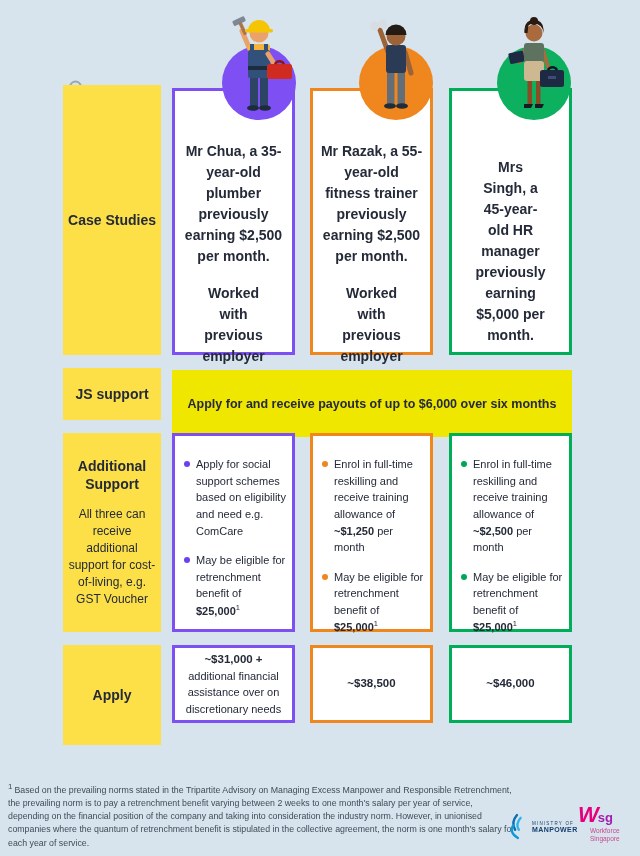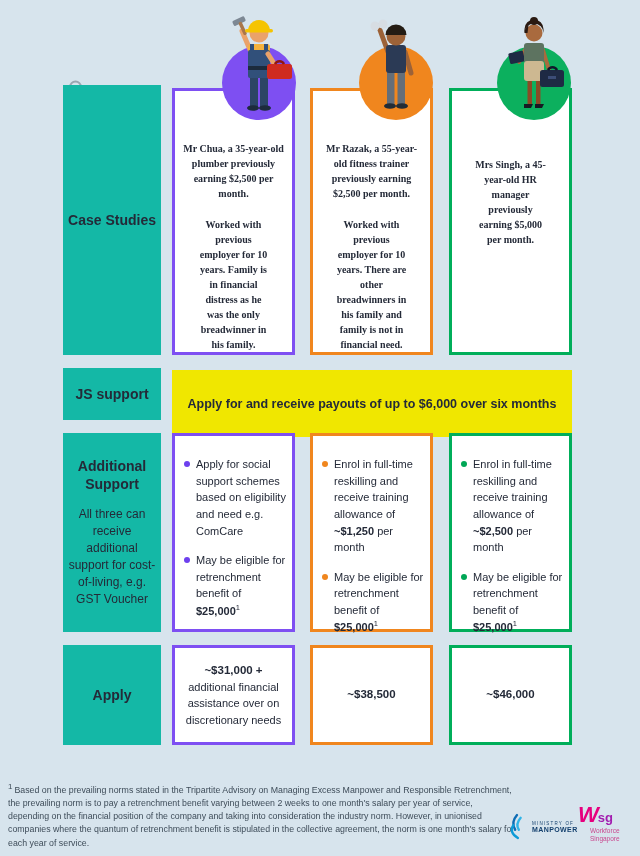--- a/index.html
+++ b/index.html
@@ -5,56 +5,56 @@
   html,body{margin:0;padding:0;}
   body{
     width:640px;height:856px;position:relative;overflow:hidden;
     background:#d7e4ed;
     font-family:"Liberation Sans", sans-serif;
     color:#242a38;
   }
   .abs{position:absolute;}
   
   .label-card{
-    position:absolute;left:63px;width:98px;background:#14b8a6;
+    position:absolute;left:63px;width:98px;background:#fde047;
     display:flex;flex-direction:column;align-items:center;justify-content:center;
     text-align:center;box-sizing:border-box;padding:0 5px;
   }
   #lbl-case{top:85px;height:270px;}
   #lbl-js{top:368px;height:52px;}
   #lbl-add{top:433px;height:199px;}
   #lbl-total{top:645px;height:100px;}
   .label-title{font-weight:bold;font-size:14px;line-height:1.3;}
   .label-note{font-size:12px;margin-top:13px;line-height:1.42;}
   
   .card{
     position:absolute;width:123px;background:#ffffff;
     border:3px solid;box-sizing:border-box;
   }
   .col1{left:172px;border-color:#7e4ff2;}
   .col2{left:310px;border-color:#f0861e;}
   .col3{left:449px;border-color:#00ae5a;}
   .case-card{top:88px;height:267px;padding:50px 7px 6px;text-align:center;
-    font-weight:bold;font-size:10px;line-height:1.5;font-family:Liberation Serif, serif;}
+    font-weight:bold;font-size:14px;line-height:1.5;}
   .case-card p{margin:0 0 15px;}
   .case-card p:last-child{margin:16px;}
   .banner{
     position:absolute;left:172px;top:370px;width:400px;height:67px;
     background:#f0e700;display:flex;align-items:center;justify-content:center;
     font-size:12.5px;font-weight:600;text-align:center;
   }
   .add-card{top:433px;height:199px;padding:20px 6px 6px 9px;font-size:11px;line-height:1.5;}
   .bullet{display:flex;margin-bottom:13px;}
   .dot{width:6px;height:6px;border-radius:50%;margin:5px 6px 0 0;flex:none;}
   .col1 .dot{background:#6d40ee;}
   .col2 .dot{background:#f0861e;}
   .col3 .dot{background:#00a756;}
   .btext b{white-space:nowrap;}
   sup{font-size:7.5px;}
-  .total-card{top:645px;height:100px;display:flex;flex-direction:column;align-items:center;
+  .total-card{top:645px;height:78px;display:flex;flex-direction:column;align-items:center;
     justify-content:center;text-align:center;font-size:11px;line-height:1.5;padding:0 7px;}
   .total-card b{font-size:11.5px;}
   
   .avatar{position:absolute;top:0;width:110px;height:122px;}
   #avatar1{left:204px;}
   #avatar2{left:341px;}
   #avatar3{left:479px;}
   
   .footnote{
     position:absolute;left:8px;top:781px;width:507px;

